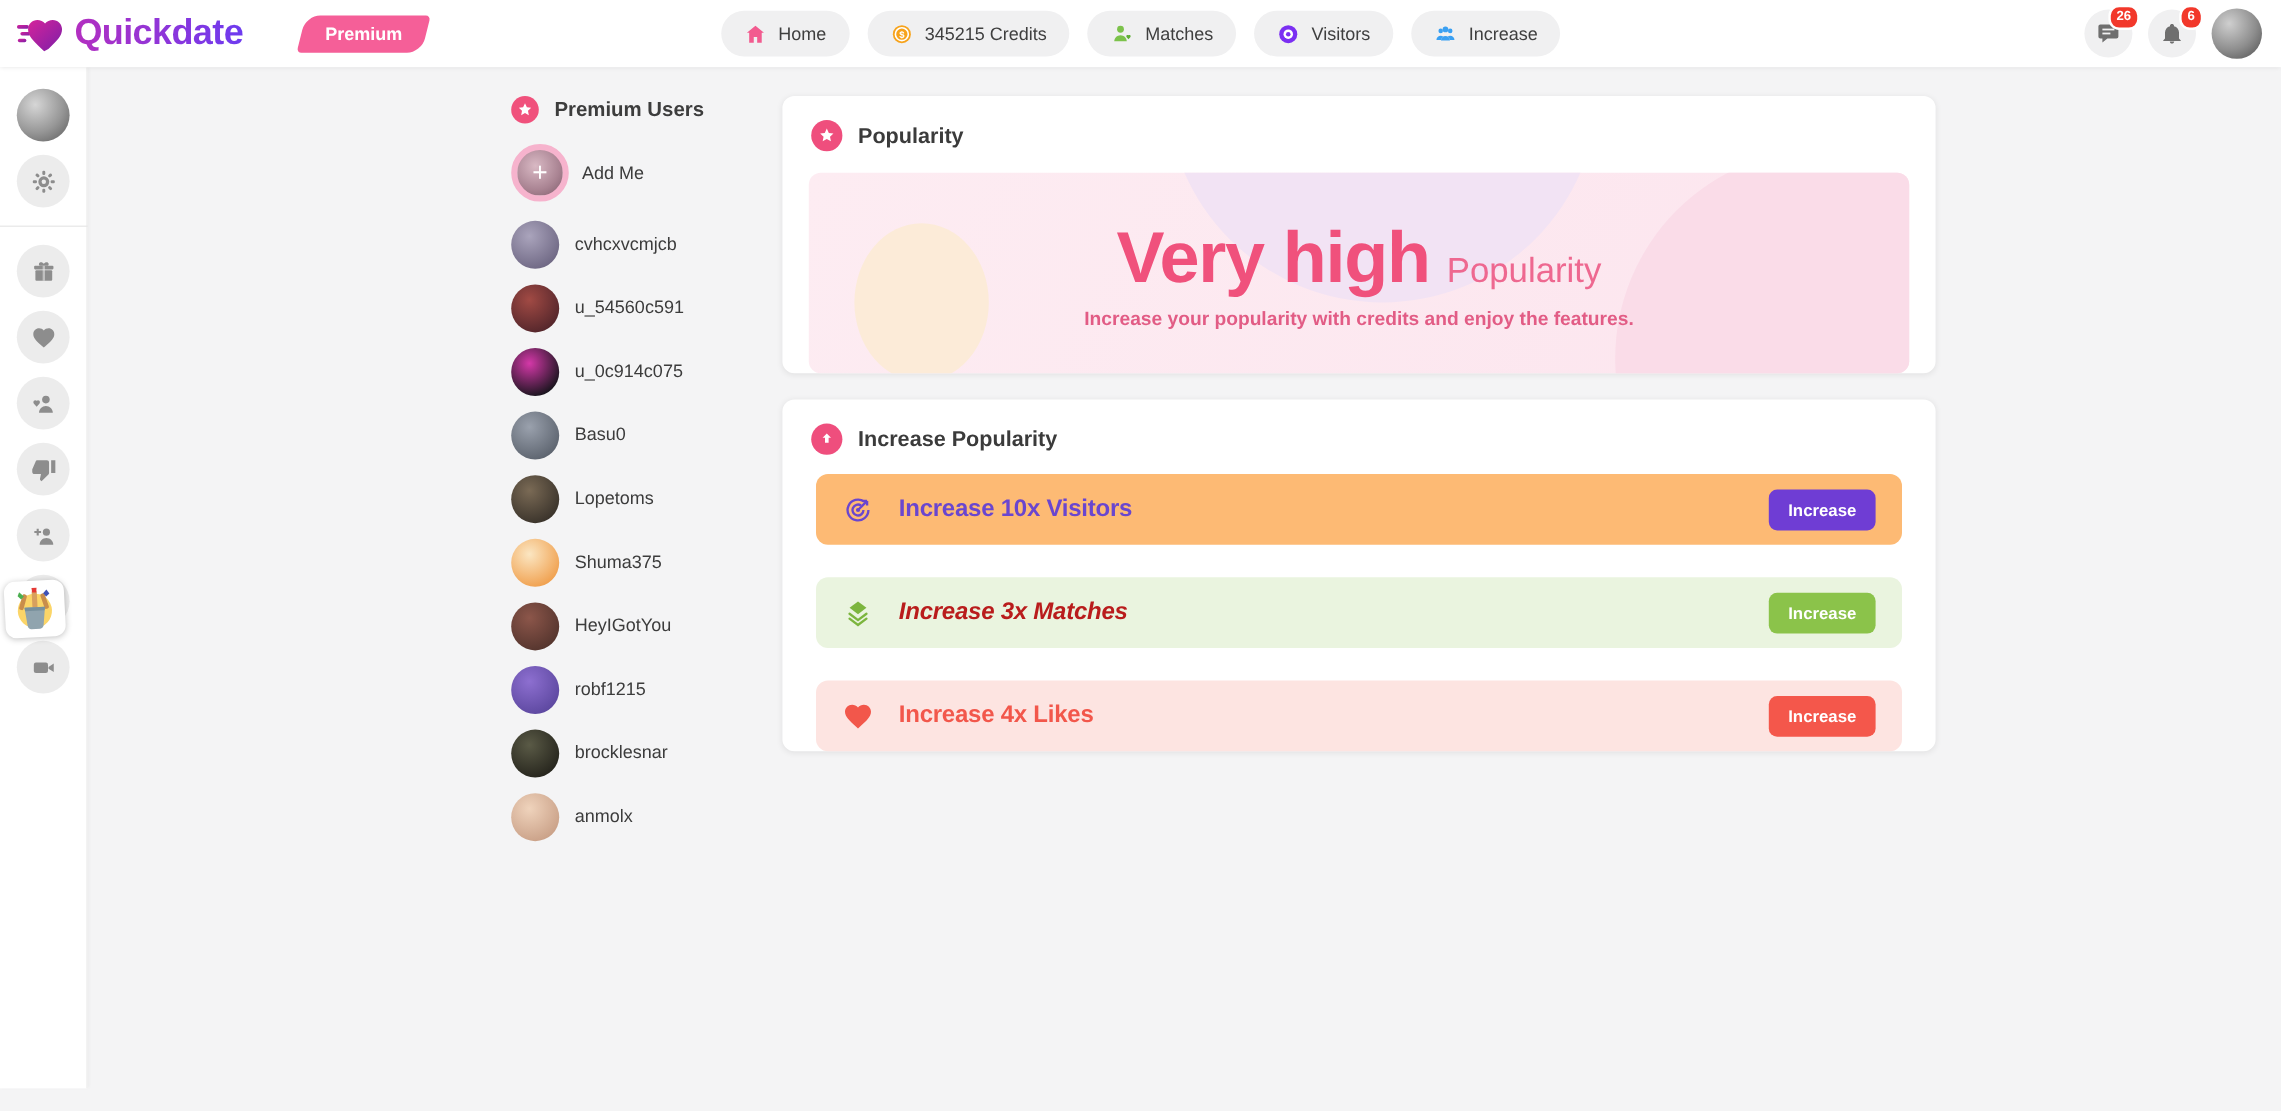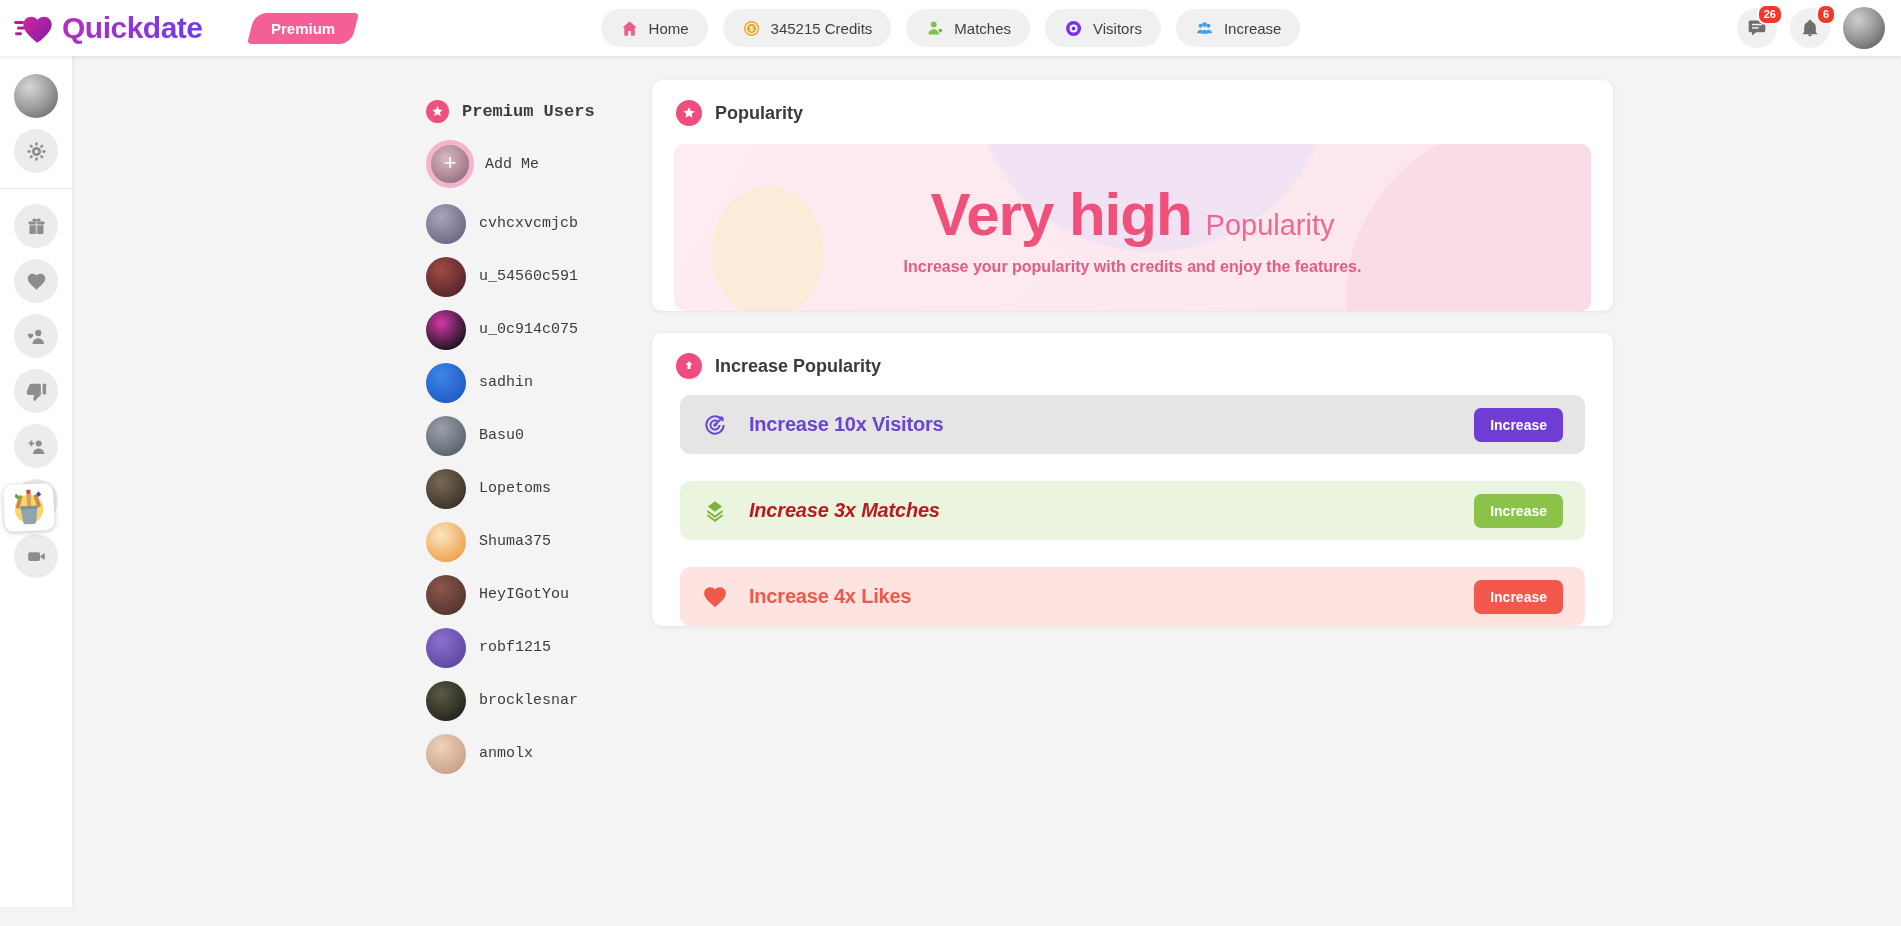--- a/index.html
+++ b/index.html
@@ -41,21 +41,21 @@
                  display:flex; align-items:center; justify-content:center; margin-bottom:11px;
                  cursor:pointer; flex:0 0 auto; }
   .side-circle svg { width:21px; height:21px; }
   .side-avatar { background:radial-gradient(circle at 35% 30%, #d6d6d6, #979797 55%, #585858); }
   .side-divider { width:73px; height:1px; background:#e7e7e7; margin:4px 0 15px; }
   .sticker { position:absolute; left:4px; top:428px; width:50px; height:47px; background:#fff;
              border-radius:9px; box-shadow:0 1px 5px rgba(0,0,0,.25); transform:rotate(-3deg);
              display:flex; align-items:center; justify-content:center; z-index:12; cursor:pointer; }
 
   
-  .users-panel { position:absolute; left:426px; top:100px; width:250px;font-family:Liberation Mono, monospace; }
+  .users-panel { position:absolute; left:426px; top:80px; width:250px; }
   .users-header { display:flex; align-items:center; gap:13px; margin-bottom:17px; }
   .users-header-icon { width:23px; height:23px; border-radius:50%; background:#f0517c; color:#fff;
                        display:flex; align-items:center; justify-content:center; flex:0 0 auto; }
   .users-header-icon svg { width:13px; height:13px; }
   .users-title { font-size:17px; font-weight:700; color:#3d3d3d; }
   .addme-row { display:flex; align-items:center; gap:11px; margin-bottom:9px; cursor:pointer; }
   .addme-avatar { width:48px; height:48px; border-radius:50%; border:5px solid #f6b3cd;
                   background:radial-gradient(circle at 40% 35%, #d9b9c4, #a98392 60%, #7c5b69);
                   display:flex; align-items:center; justify-content:center;
                   color:#fff; font-size:22px; font-weight:400; }
@@ -84,21 +84,21 @@
   .level-suffix { font-size:29px; font-weight:400; color:#ee6890; }
   .banner-sub { position:relative; z-index:2; margin-top:9px; font-size:16px; font-weight:700; color:#e25c85; }
 
   .boost-row { margin:0 28px 27px; height:59px; border-radius:10px; display:flex; align-items:center;
                padding:0 22px; }
   .boost-row svg.boost-icon { width:26px; height:26px; flex:0 0 auto; }
   .boost-label { font-size:20px; font-weight:700; margin-left:21px; letter-spacing:-0.2px; }
   .boost-btn { margin-left:auto; height:34px; padding:0 16px; border:none; border-radius:7px;
                color:#fff; font-size:14px; font-weight:700; cursor:pointer;
                font-family:"Liberation Sans",sans-serif; }
-  .row-purple { background:#e5e5e5; } .row-purple .boost-label{color:#6a46cf;} .row-purple .boost-icon{color:#6a46cf;} .row-purple .boost-btn{background:#6f3dd4;}
+  .row-purple { background:#fdba74; } .row-purple .boost-label{color:#6a46cf;} .row-purple .boost-icon{color:#6a46cf;} .row-purple .boost-btn{background:#6f3dd4;}
   .row-green  { background:#eaf4df; } .row-green  .boost-label{color:#b91c1c;font-style:italic;} .row-green  .boost-icon{color:#7cb53e;} .row-green  .boost-btn{background:#8bc34a;}
   .row-red    { background:#fde4e1; } .row-red    .boost-label{color:#f2574b;} .row-red    .boost-icon{color:#f2574b;} .row-red    .boost-btn{background:#f4574b;}
 </style>
 </head>
 <body>
 
 <header class="navbar">
   <div class="logo-wrap">
     <svg class="logo-heart" viewBox="0 0 28 24">
       <defs>
@@ -292,24 +292,20 @@
       </div>
       <div class="user-row">
         <span class="user-avatar" style="background: radial-gradient(circle at 38% 32%, rgb(161, 74, 68), rgb(84, 38, 43) 78%);"></span>
         <span class="user-name">u_54560c591</span>
       </div>
       <div class="user-row">
         <span class="user-avatar" style="background: radial-gradient(circle at 38% 32%, rgb(212, 56, 168), rgb(23, 20, 28) 78%);"></span>
         <span class="user-name">u_0c914c075</span>
       </div>
       <div class="user-row">
-        <span class="user-avatar" style="background: radial-gradient(circle at 38% 32%, rgb(63, 133, 232), rgb(31, 91, 196) 78%);"></span>
-        <span class="user-name">sadhin</span>
-      </div>
-      <div class="user-row">
         <span class="user-avatar" style="background: radial-gradient(circle at 38% 32%, rgb(154, 161, 173), rgb(93, 100, 111) 78%);"></span>
         <span class="user-name">Basu0</span>
       </div>
       <div class="user-row">
         <span class="user-avatar" style="background: radial-gradient(circle at 38% 32%, rgb(122, 106, 85), rgb(58, 51, 43) 78%);"></span>
         <span class="user-name">Lopetoms</span>
       </div>
       <div class="user-row">
         <span class="user-avatar" style="background: radial-gradient(circle at 38% 32%, rgb(251, 230, 194), rgb(240, 160, 78) 78%);"></span>
         <span class="user-name">Shuma375</span>

